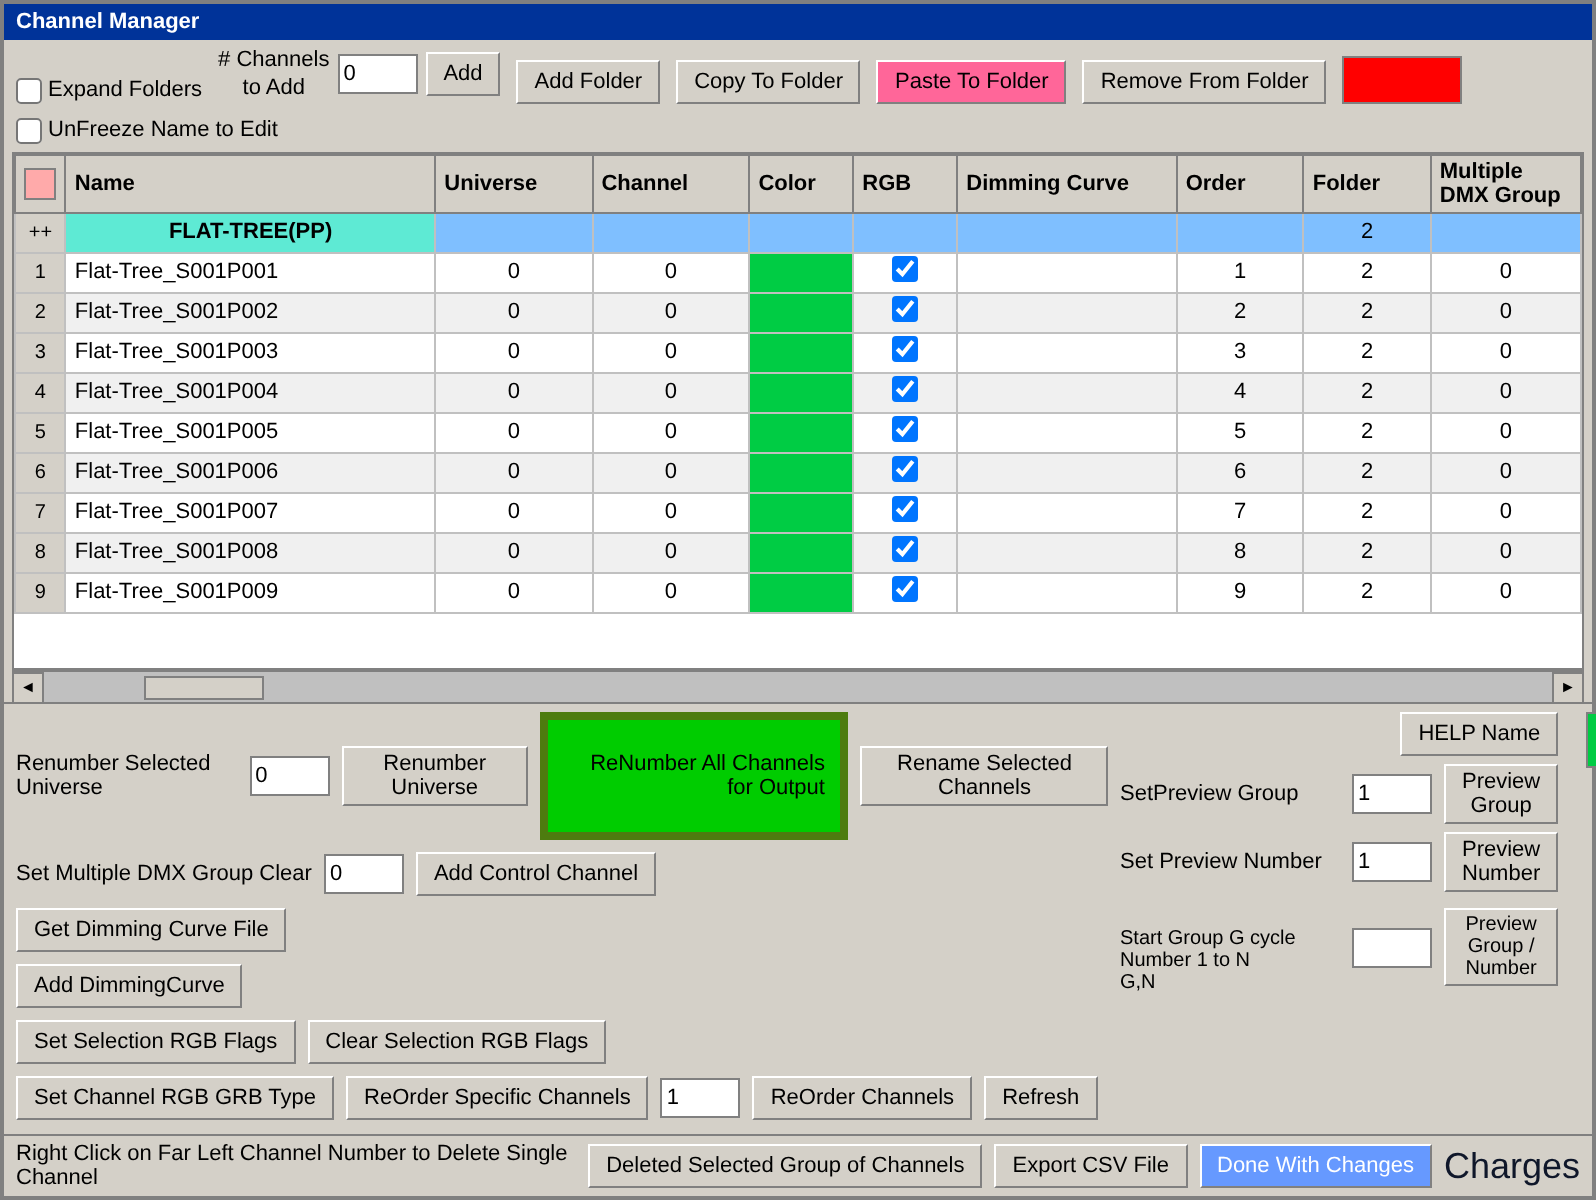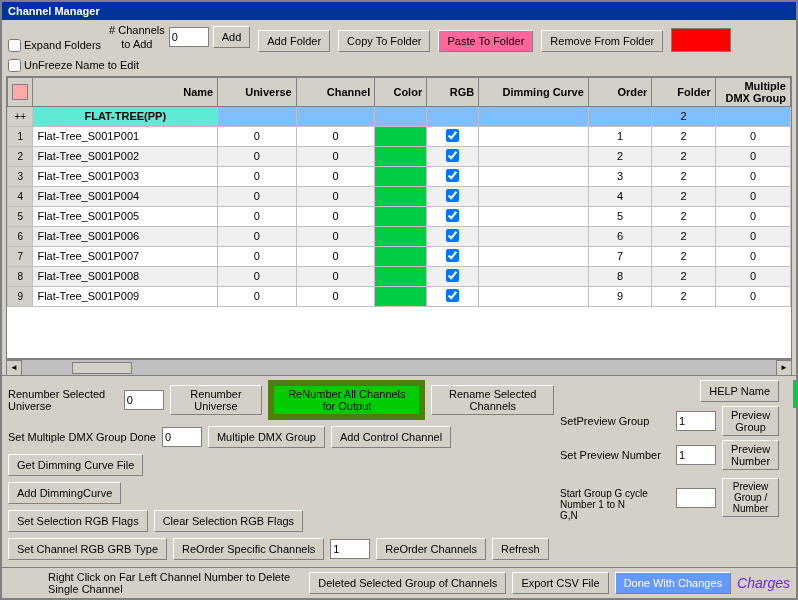--- a/index.html
+++ b/index.html
@@ -55,25 +55,26 @@
       border-top-color: #ffffff;
       border-left-color: #ffffff;
       padding: 2px 8px;
       font-size: 11px;
       cursor: pointer;
       min-height: 22px;
     }
     .btn-green {
       background: #00cc00;
       color: black;
-      border: 6px solid #4d7c0f;
-      padding: 2px 8px;
+      border: 4px solid #4d7c0f;
+      padding: 16px 8px;
       font-size: 11px;
       cursor: pointer;
       min-height: 22px;
+      text-align: right;
     }
     .btn-help {
       background: #00cc44;
       color: black;
       border: 1px solid #808080;
       padding: 2px 16px;
       font-size: 13px;
       font-weight: bold;
       cursor: pointer;
       min-height: 28px;
@@ -112,21 +113,21 @@
     }
     table {
       width: 100%;
       border-collapse: collapse;
       table-layout: fixed;
     }
     thead th {
       background: #d4d0c8;
       border: 1px solid #808080;
       padding: 2px 4px;
-      text-align: right;
+      text-align: left;
       font-size: 11px;
       font-weight: bold;
       position: sticky;
       top: 0;
       z-index: 10;
     }
     tbody td {
       border: 1px solid #c0c0c0;
       padding: 1px 4px;
       text-align: center;
@@ -200,21 +201,20 @@
       align-items: center;
       padding: 3px 6px;
       background: #d4d0c8;
       border-top: 1px solid #808080;
       gap: 6px;
       flex-shrink: 0;
     }
     .status-text {
       font-size: 11px;
       flex: 1;
-      margin-left: 40px;
     }
     .horiz-scroll {
       display: flex;
       align-items: center;
       height: 16px;
       background: #d4d0c8;
       border-top: 1px solid #808080;
       margin: 0 4px;
       flex-shrink: 0;
     }
@@ -238,23 +238,22 @@
       align-items: center;
     }
     .scroll-thumb-h {
       height: 12px;
       width: 60px;
       background: #d4d0c8;
       border: 1px solid #808080;
       margin-left: 50px;
     }
     .charges-text {
-      font-size: 14px;
-      font-style: italic;
-      color: #6d28d9;
+      font-size: 18px;
+      color: #0f172a;
     }
   </style>
 </head>
 <body>
 
 <div class="window">
 
   <div class="title-bar">
     <span>Channel Manager</span>
   </div>
@@ -442,23 +441,22 @@
 
         <div class="controls-row">
           <span>Renumber Selected Universe</span>
           <input class="input-small" type="text" value="0" style="">
           <button class="btn">Renumber Universe</button>
           <button class="btn-green">ReNumber All Channels for Output</button>
           <button class="btn">Rename Selected Channels</button>
         </div>
 
         <div class="controls-row">
-          <span>Set Multiple DMX Group Done</span>
+          <span>Set Multiple DMX Group Clear</span>
           <input class="input-small" type="text" value="0" style="">
-          <button class="btn">Multiple DMX Group</button>
           <button class="btn">Add Control Channel</button>
         </div>
 
         <div class="controls-row">
           <button class="btn">Get Dimming Curve File</button>
         </div>
 
         <div class="controls-row">
           <button class="btn">Add DimmingCurve</button>
         </div>

